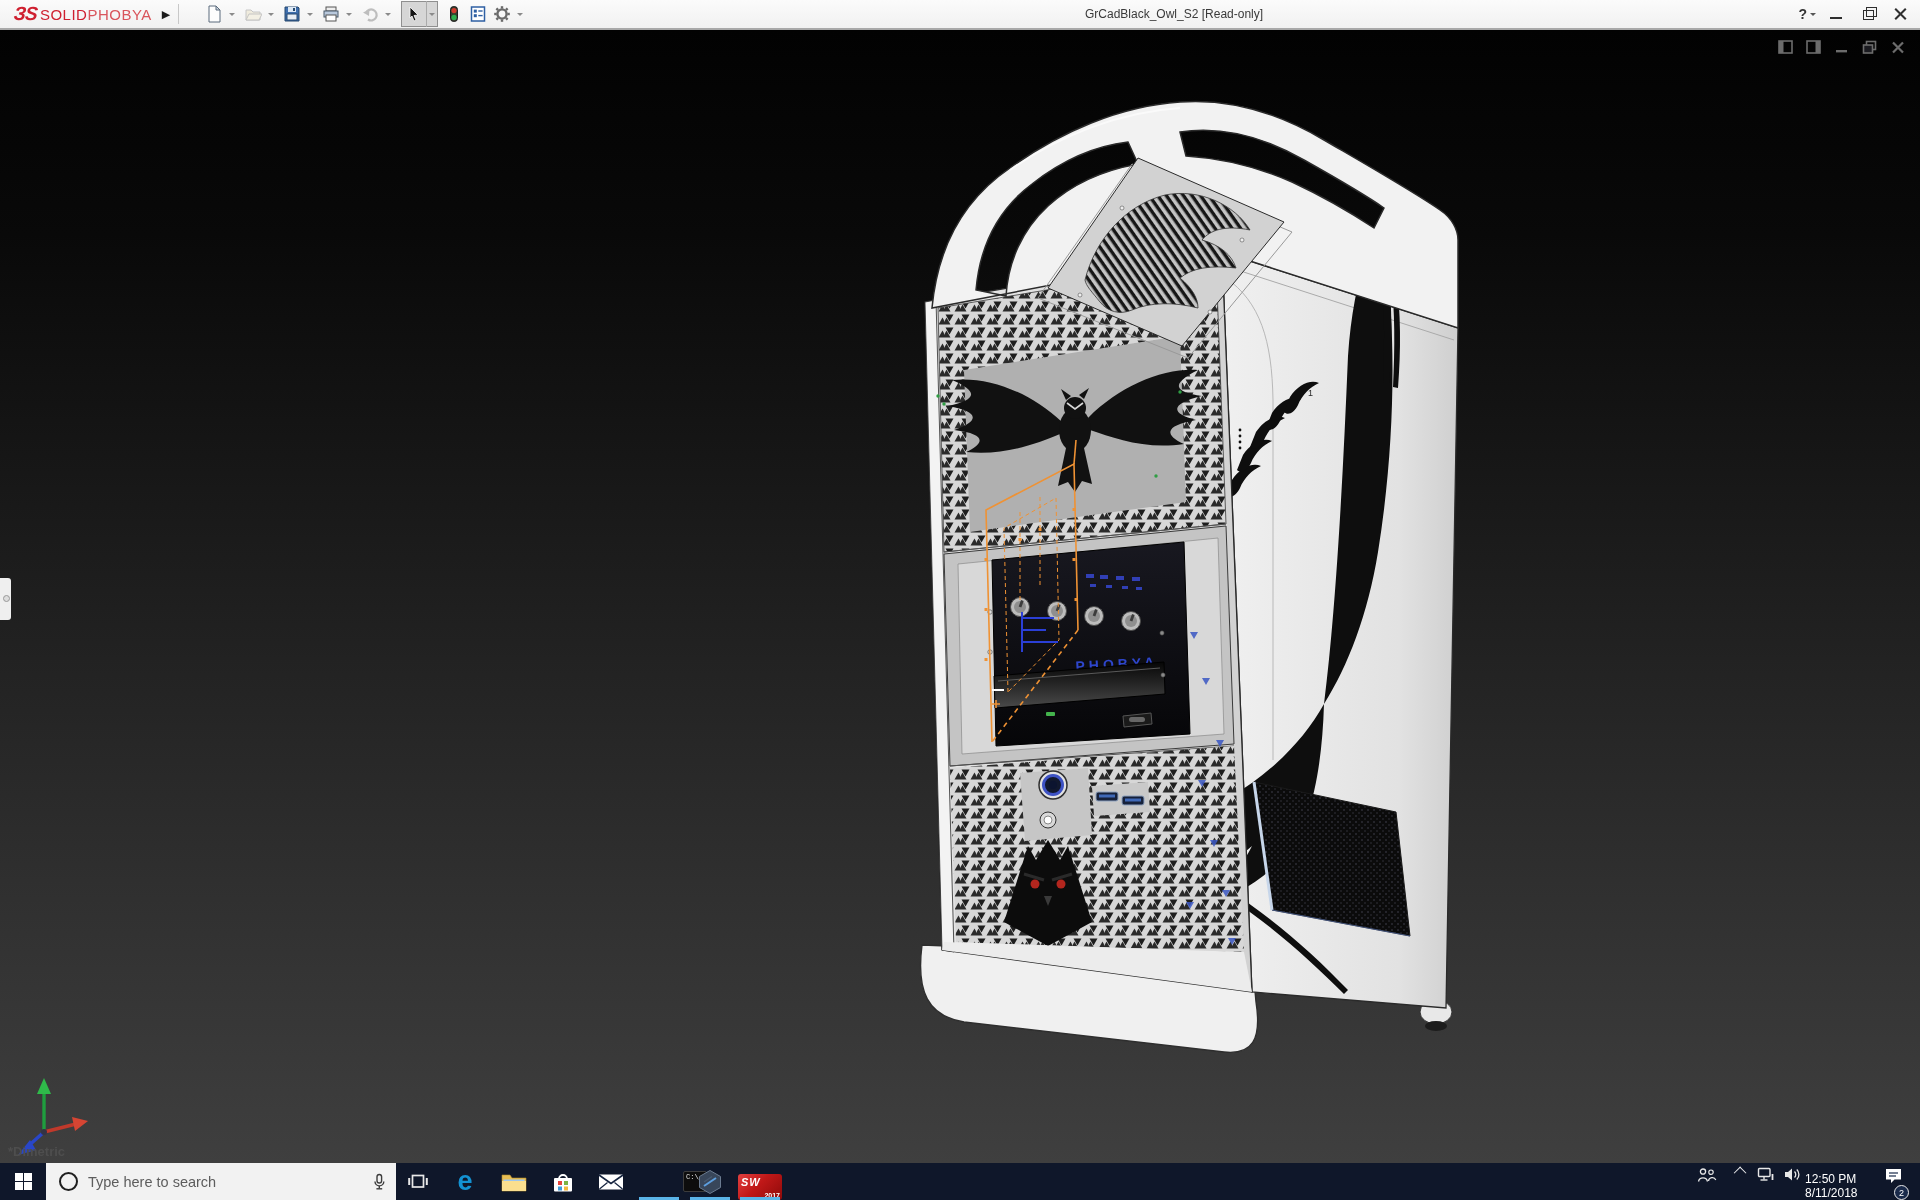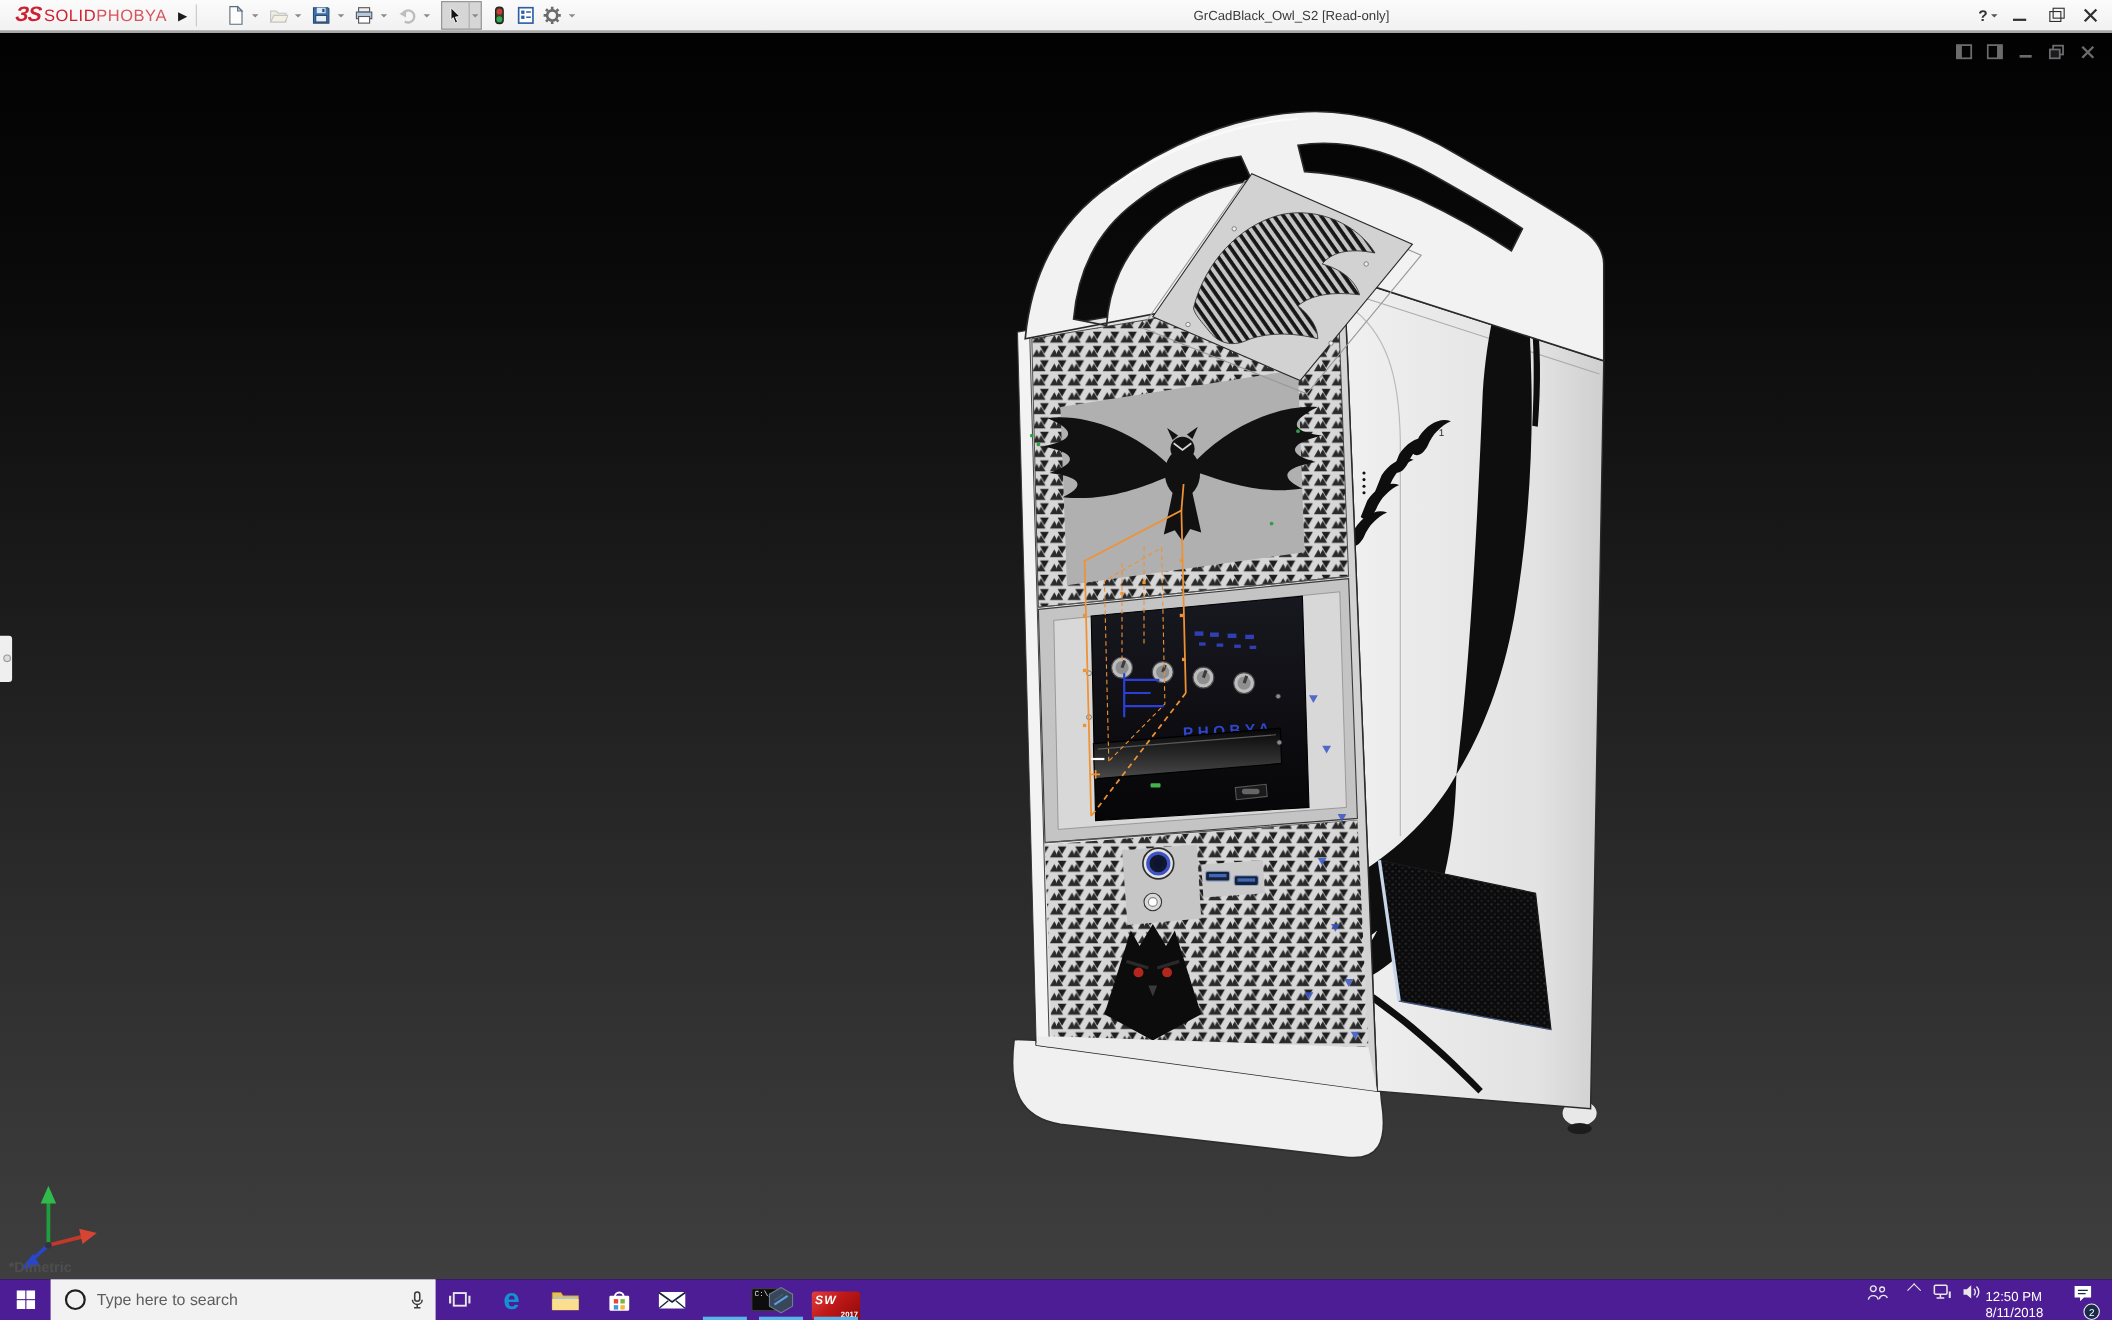--- a/index.html
+++ b/index.html
@@ -43,21 +43,21 @@
   #doc-controls svg { display:block; }
   #flyout-tab { position:absolute; left:0; top:548px; width:11px; height:42px; background:#efefef;
                 border-radius:0 3px 3px 0; cursor:pointer;}
   #flyout-tab::after { content:""; position:absolute; left:2.5px; top:17px; width:5px; height:5px;
                 border-radius:50%; border:1px solid #999; background:#ddd;}
   #view-label { position:absolute; left:8px; top:1114px; font-size:13px; font-weight:bold; color:#4e4e4e; }
   #triad { position:absolute; left:12px; top:1040px; }
   #model { position:absolute; left:880px; top:10px; }
 
   
-  #taskbar { position:absolute; left:0; top:1163px; width:1920px; height:37px; background:#4c1d95; }
+  #taskbar { position:absolute; left:0; top:1163px; width:1920px; height:37px; background:#0f172a; }
   #start-btn { position:absolute; left:0; top:0; width:46px; height:37px; display:flex; align-items:center; justify-content:center; cursor:pointer;}
   #search-box { position:absolute; left:46px; top:0; width:350px; height:37px; background:#f2f2f2;
                 display:flex; align-items:center; }
   #cortana-circle { width:19px; height:19px; border:2.4px solid #1f1f1f; border-radius:50%; margin-left:13px; }
   #search-input { flex:1; border:none; outline:none; background:transparent; font-size:14.5px; color:#333;
                   margin-left:10px; font-family:"Liberation Sans",sans-serif;}
   #search-input::placeholder { color:#5d5d5d; }
   #mic { margin-right:10px; }
   .tb-app { position:absolute; top:0; width:44px; height:37px; display:flex; align-items:center; justify-content:center; cursor:pointer;}
   .runline { position:absolute; top:34px; height:3px; width:40px; }

